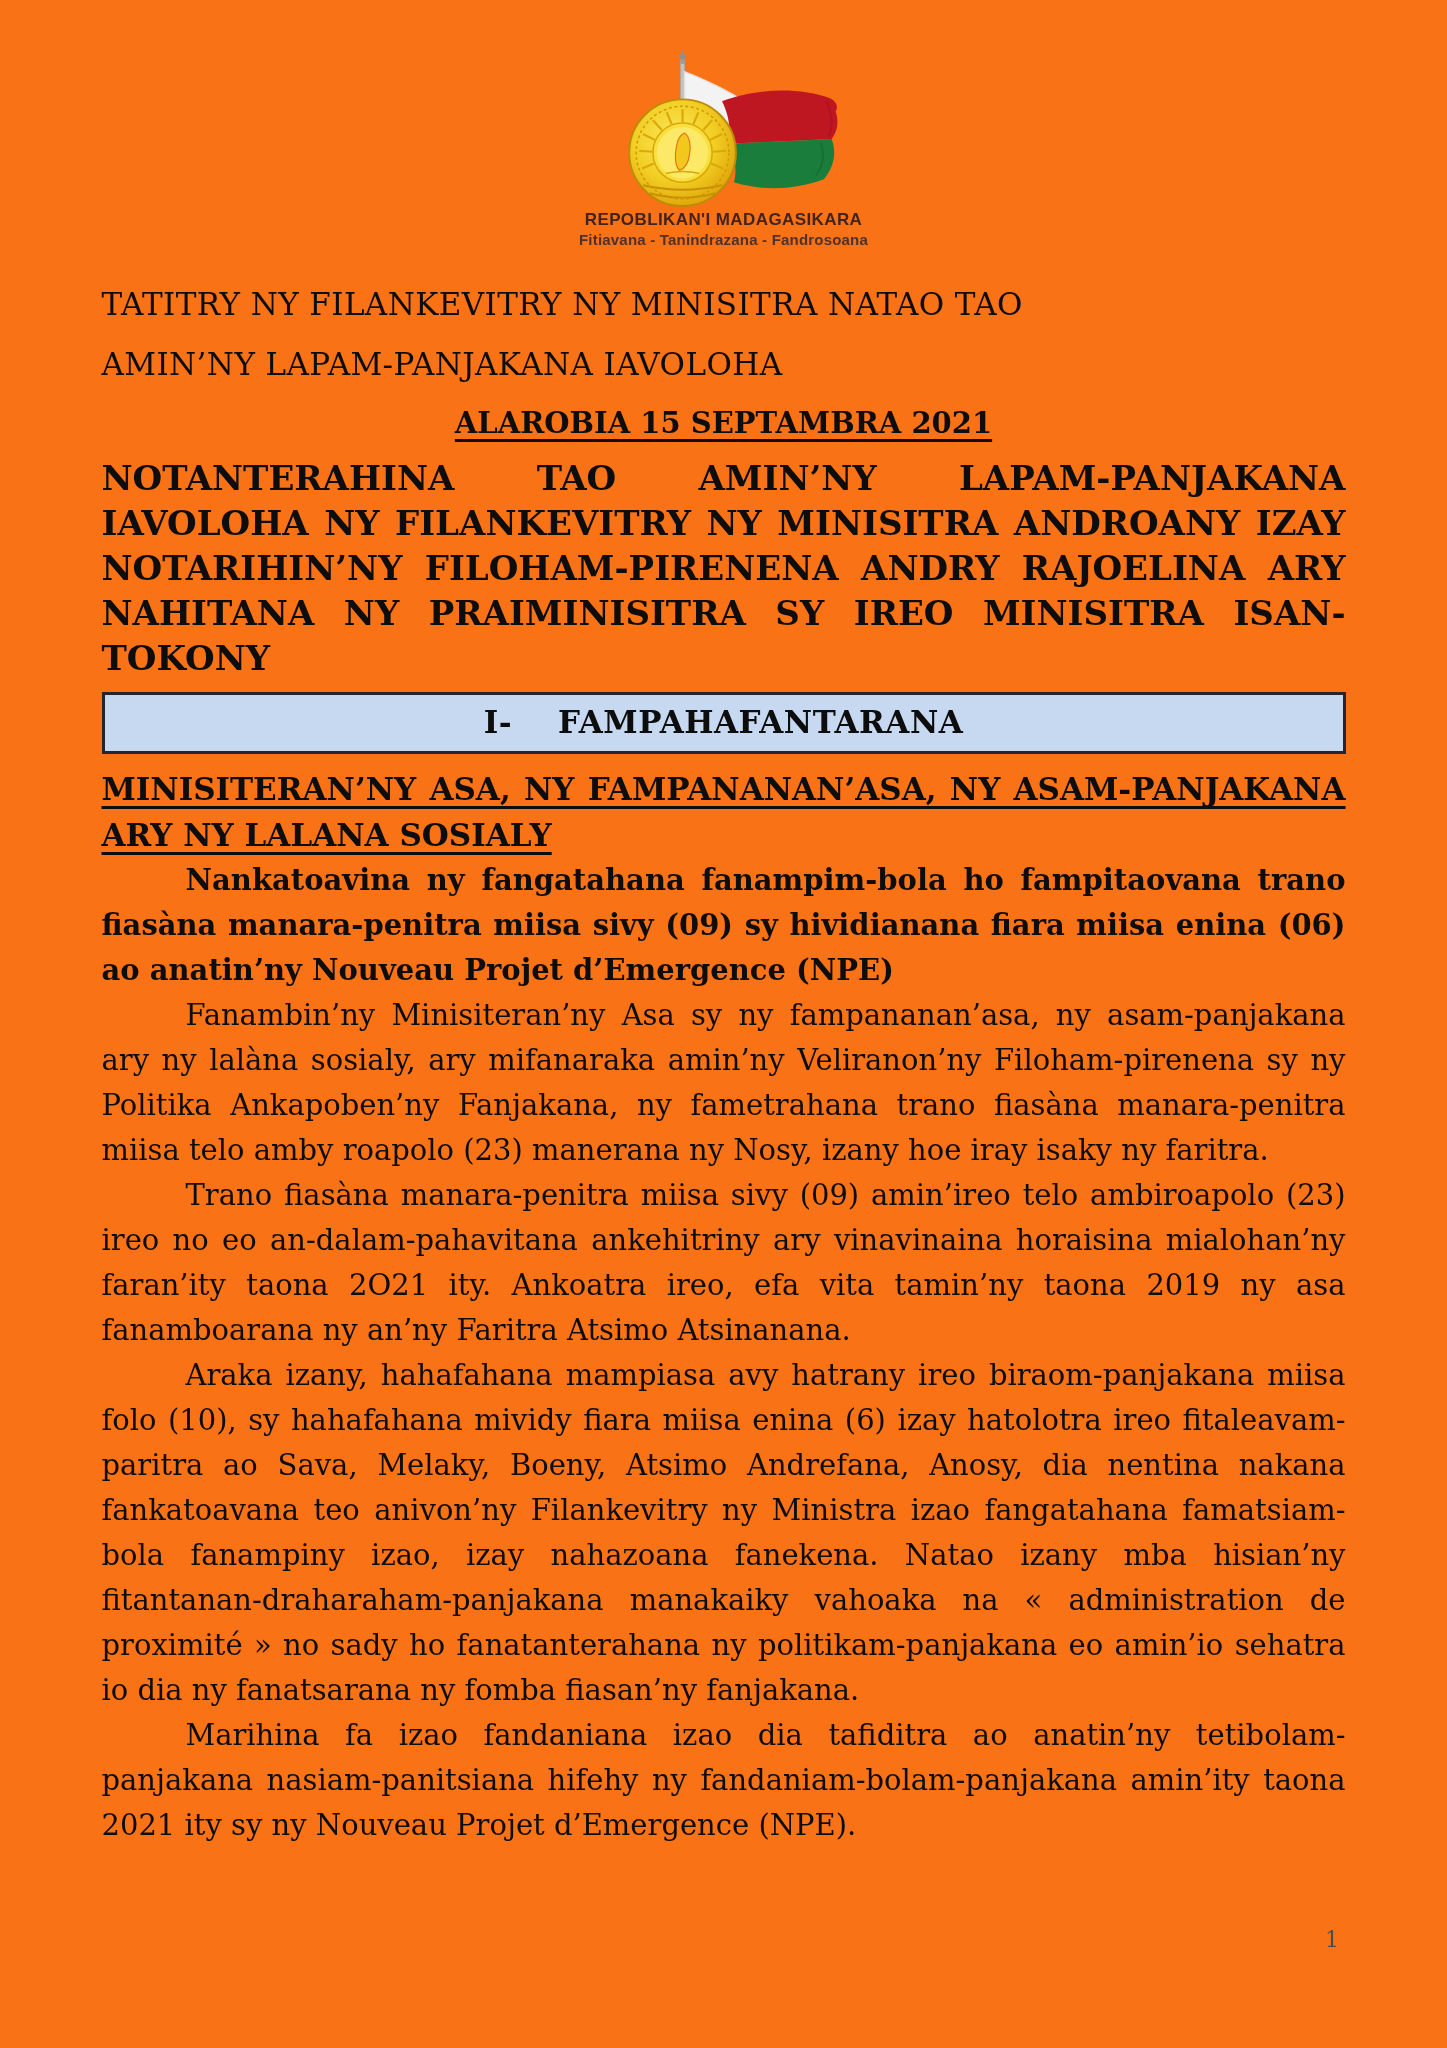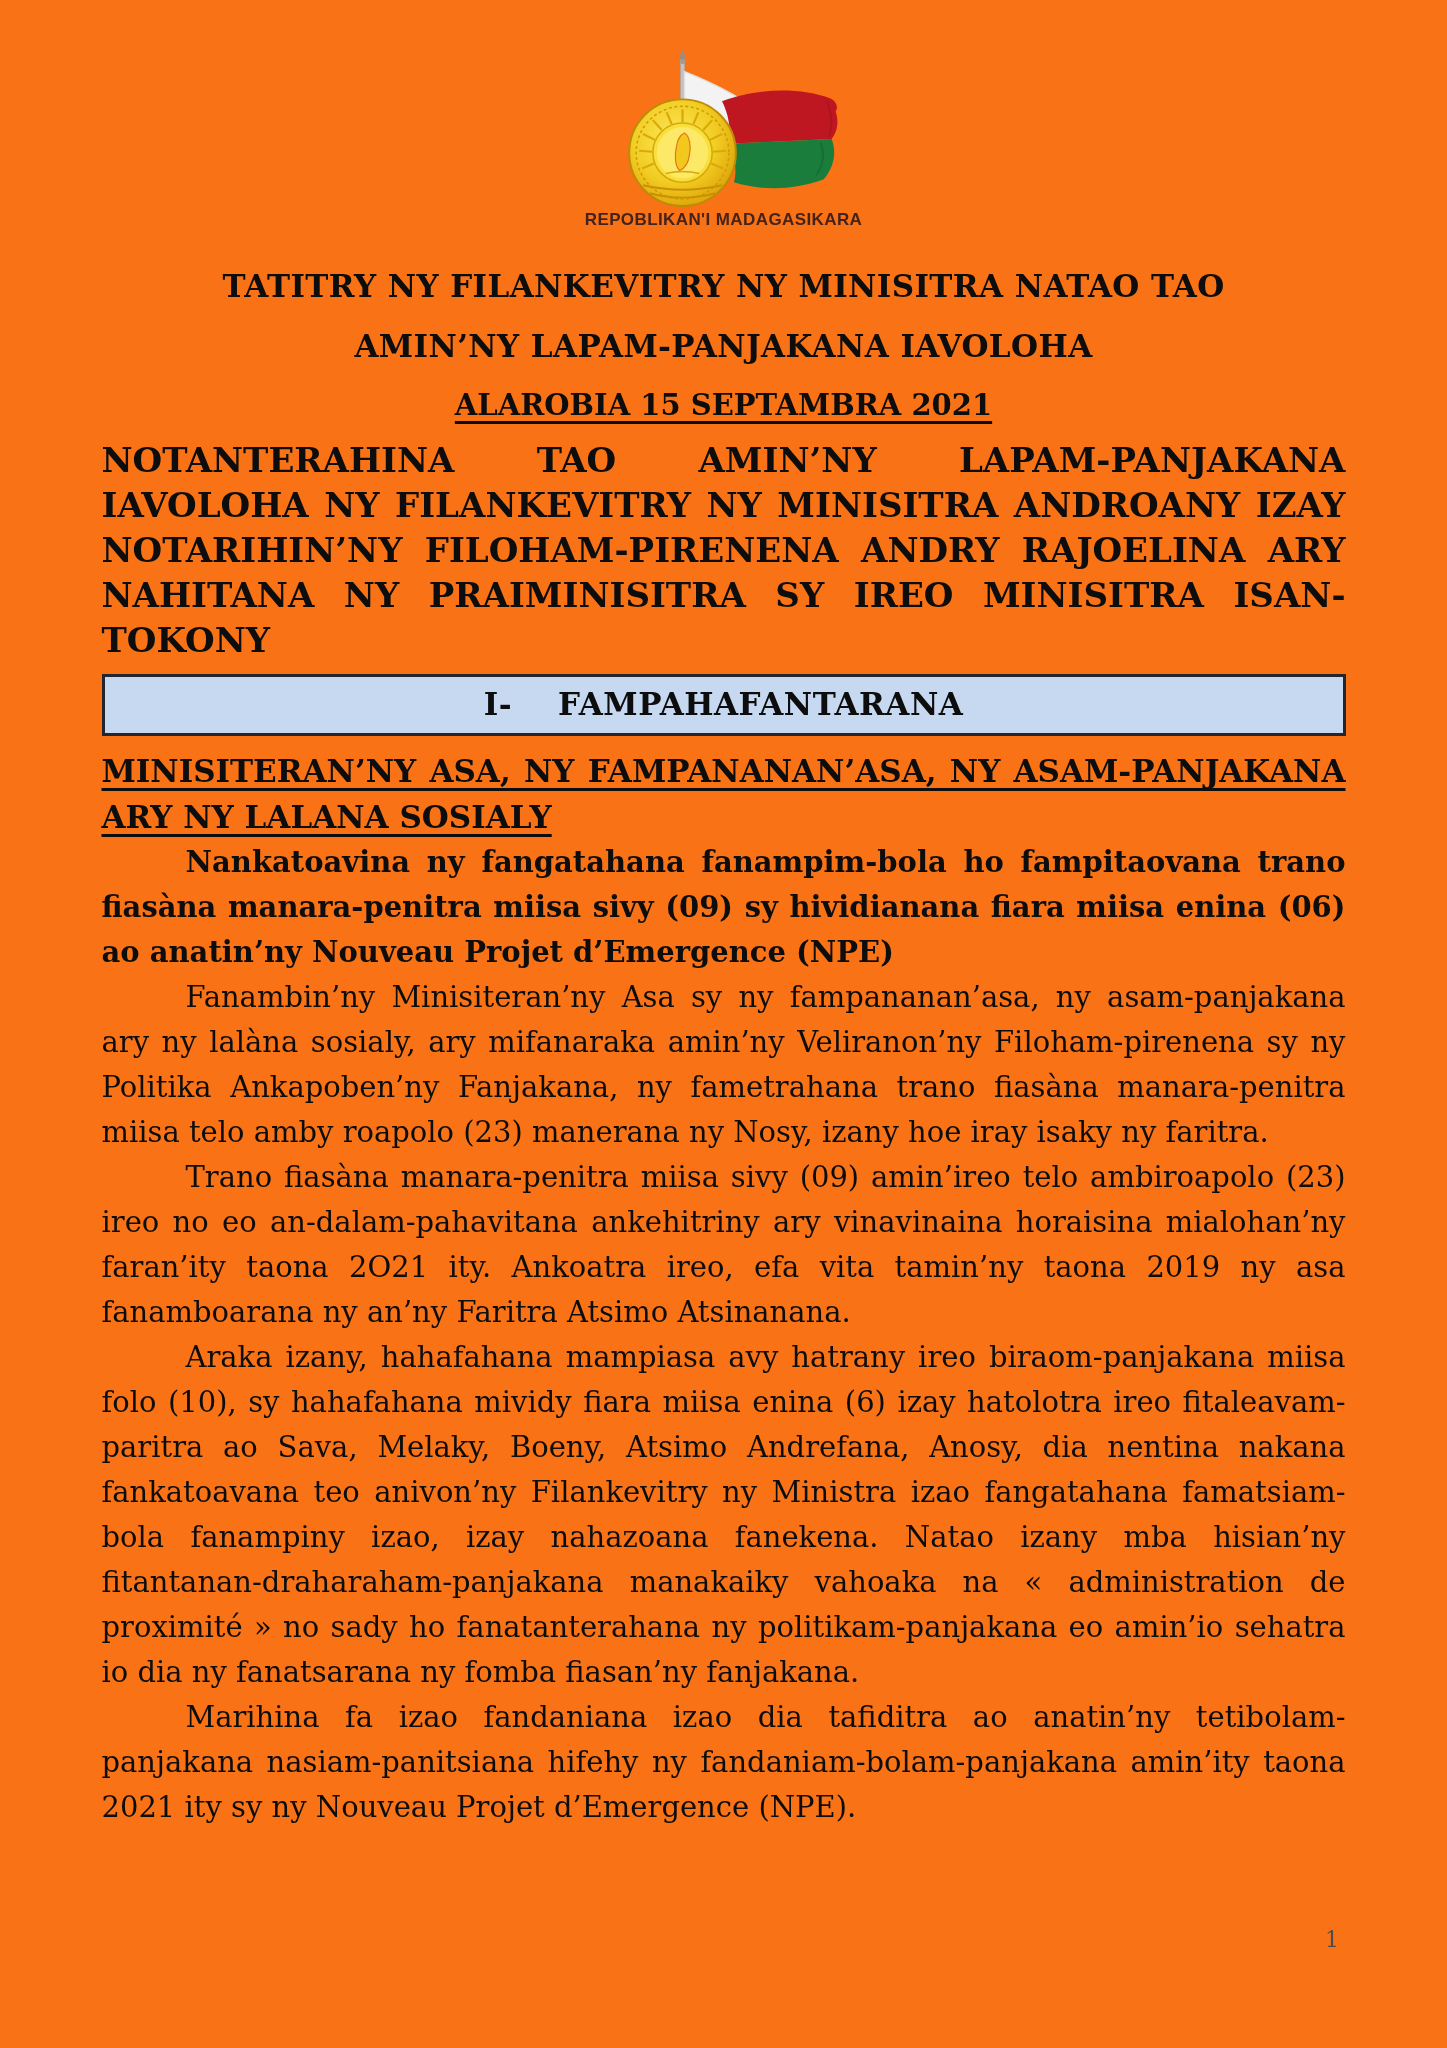--- a/index.html
+++ b/index.html
@@ -28,23 +28,22 @@
     margin-top: 1px;
     font-family: "Liberation Sans", sans-serif;
     font-weight: bold;
     font-size: 15px;
     letter-spacing: 0.2px;
     color: #50312a;
   }
   .content { width: 1244px; margin: 0 auto; }
   .doc-title {
     margin-top: 26px;
-    text-align: center;
     font-size: 31px;
-    font-weight: bold;
+    font-weight: normal;
     line-height: 60px;
     letter-spacing: 0.4px;
   }
   .title-line { display: block; }
   .doc-date {
     margin-top: 12px;
     text-align: center;
     font-size: 29px;
     font-weight: bold;
   }
@@ -139,20 +138,21 @@
         </g>
         <circle r="30" fill="#f7df3d" stroke="#d8a907" stroke-width="1.6"></circle>
         <circle r="26" fill="#fbe967"></circle>
         <path d="M 2,-20 C 7,-17 9,-7 7,2 C 6,10 2,16 -3,18 C -8,13 -8,2 -6,-7 C -5,-14 -2,-18 2,-20 Z" fill="#f3c81d" stroke="#e2761b" stroke-width="1.2"></path>
         <path d="M -17,21 Q 0,17 17,21" fill="none" stroke="#d8a907" stroke-width="1.6"></path>
         <path d="M -40,33 Q 0,42 40,33" fill="none" stroke="#c79104" stroke-width="2"></path>
         <path d="M -33,41 Q 0,50 33,41" fill="none" stroke="#c79104" stroke-width="2"></path>
       </g>
     </svg>
     <div class="org-name">REPOBLIKAN'I MADAGASIKARA</div>
+    <div class="motto">Fitiavana - Tanindrazana - Fandrosoana</div>
   </header>
 
   <main class="content">
 
     <h1 class="doc-title">
       <span class="title-line">TATITRY NY FILANKEVITRY NY MINISITRA NATAO TAO</span>
       <span class="title-line">AMIN’NY LAPAM-PANJAKANA IAVOLOHA</span>
     </h1>
 
     <div class="doc-date">

